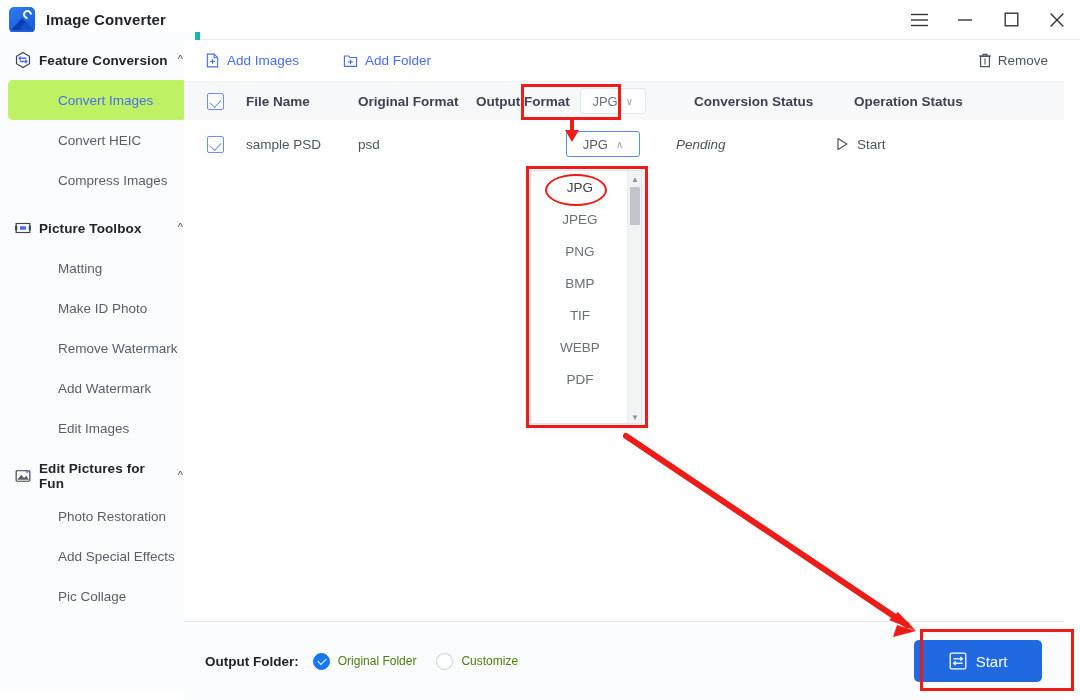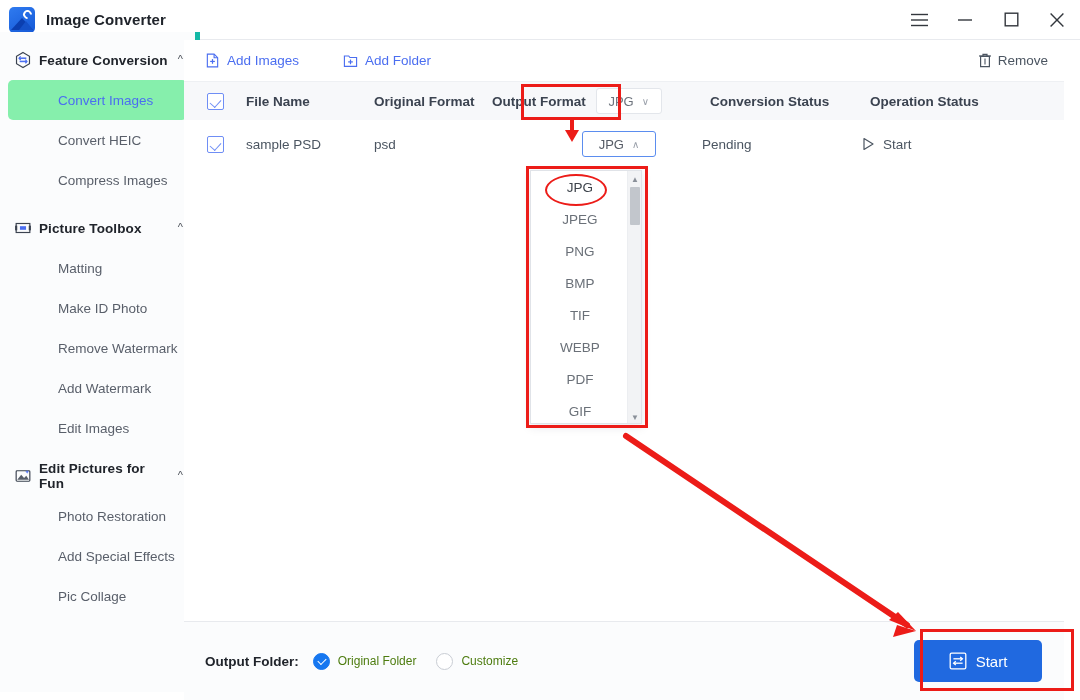--- a/index.html
+++ b/index.html
@@ -77,21 +77,21 @@
     transform: translateY(-1px);
   }
   .grp.wide .chev { margin-left: 6px; }
   .item {
     height: 40px; display: flex; align-items: center;
     padding-left: 50px;
     font-size: 13.5px; color: #595f6a;
     margin: 0 8px; border-radius: 5px;
   }
   .item.active {
-    background: #86efac; color: #4b6ef0;
+    background: #bef264; color: #4b6ef0;
   }
 
   
   .main {
     position: absolute; left: 184px; top: 40px; width: 880px; height: 660px;
     background: #ffffff;
   }
   .toolbar {
     height: 41px; display: flex; align-items: center; padding: 0 0 0 21px;
     position: relative;
@@ -110,21 +110,21 @@
     display: flex; align-items: center;
     position: relative;
     border-top: 1px solid #eef0f3;
   }
   .row1 {
     height: 48px; background: #ffffff;
     display: flex; align-items: center;
     position: relative;
   }
   .c-check { width: 62px; display: flex; justify-content: center; align-items: center; }
-  .c-name  { width: 128px; }
+  .c-name  { width: 112px; }
   .c-orig  { width: 110px; }
   .c-out   { width: 200px; }
   .c-conv  { width: 160px; }
   .c-oper  { width: 160px; }
 
   .th { font-size: 13.5px; color: #3b4350; font-weight: 700; }
   .td { font-size: 13.5px; color: #4b5561; }
 
   .cbox {
     width: 17px; height: 17px; border: 1px solid #6f8ef5; border-radius: 2px;
@@ -385,21 +385,21 @@
         <div class="cbox"></div>
       </div>
       <div class="c-name td">sample PSD</div>
       <div class="c-orig td">psd</div>
       <div class="c-out" style="display:flex;align-items:center;padding-left:98px;">
         <div class="row-select">
           <span>JPG</span>
           <span class="cv">∧</span>
         </div>
       </div>
-      <div class="c-conv td" style="margin-left:18px;">Pending</div>
+      <div class="c-conv td" style="margin-left:8px;font-style:italic;">Pending</div>
       <div class="c-oper" style="display:flex;align-items:center;">
         <svg width="13" height="14" viewBox="0 0 13 14" style="margin-right:8px;flex:none;">
           <path d="M2 1.6 11 7 2 12.4Z" fill="none" stroke="#4b5561" stroke-width="1.2" stroke-linejoin="round"></path>
         </svg>
         <span class="td">Start</span>
       </div>
     </div>
 
     <div class="bottom">
       <span class="of-label">Output Folder:</span>
@@ -427,21 +427,20 @@
 
   <div class="dropdown">
     <div class="dd-list">
       <div class="dd-item">JPG</div>
       <div class="dd-item">JPEG</div>
       <div class="dd-item">PNG</div>
       <div class="dd-item">BMP</div>
       <div class="dd-item">TIF</div>
       <div class="dd-item">WEBP</div>
       <div class="dd-item">PDF</div>
-      <div class="dd-item">GIF</div>
     </div>
     <div class="dd-scroll">
       <div class="dd-arrow up">▲</div>
       <div class="dd-thumb"></div>
       <div class="dd-arrow down">▼</div>
     </div>
   </div>
 
   <div class="ann-rect" style="left:521px; top:84px; width:100px; height:36px;"></div>
   <div class="ann-rect" style="left:526px; top:166px; width:122px; height:262px;"></div>

